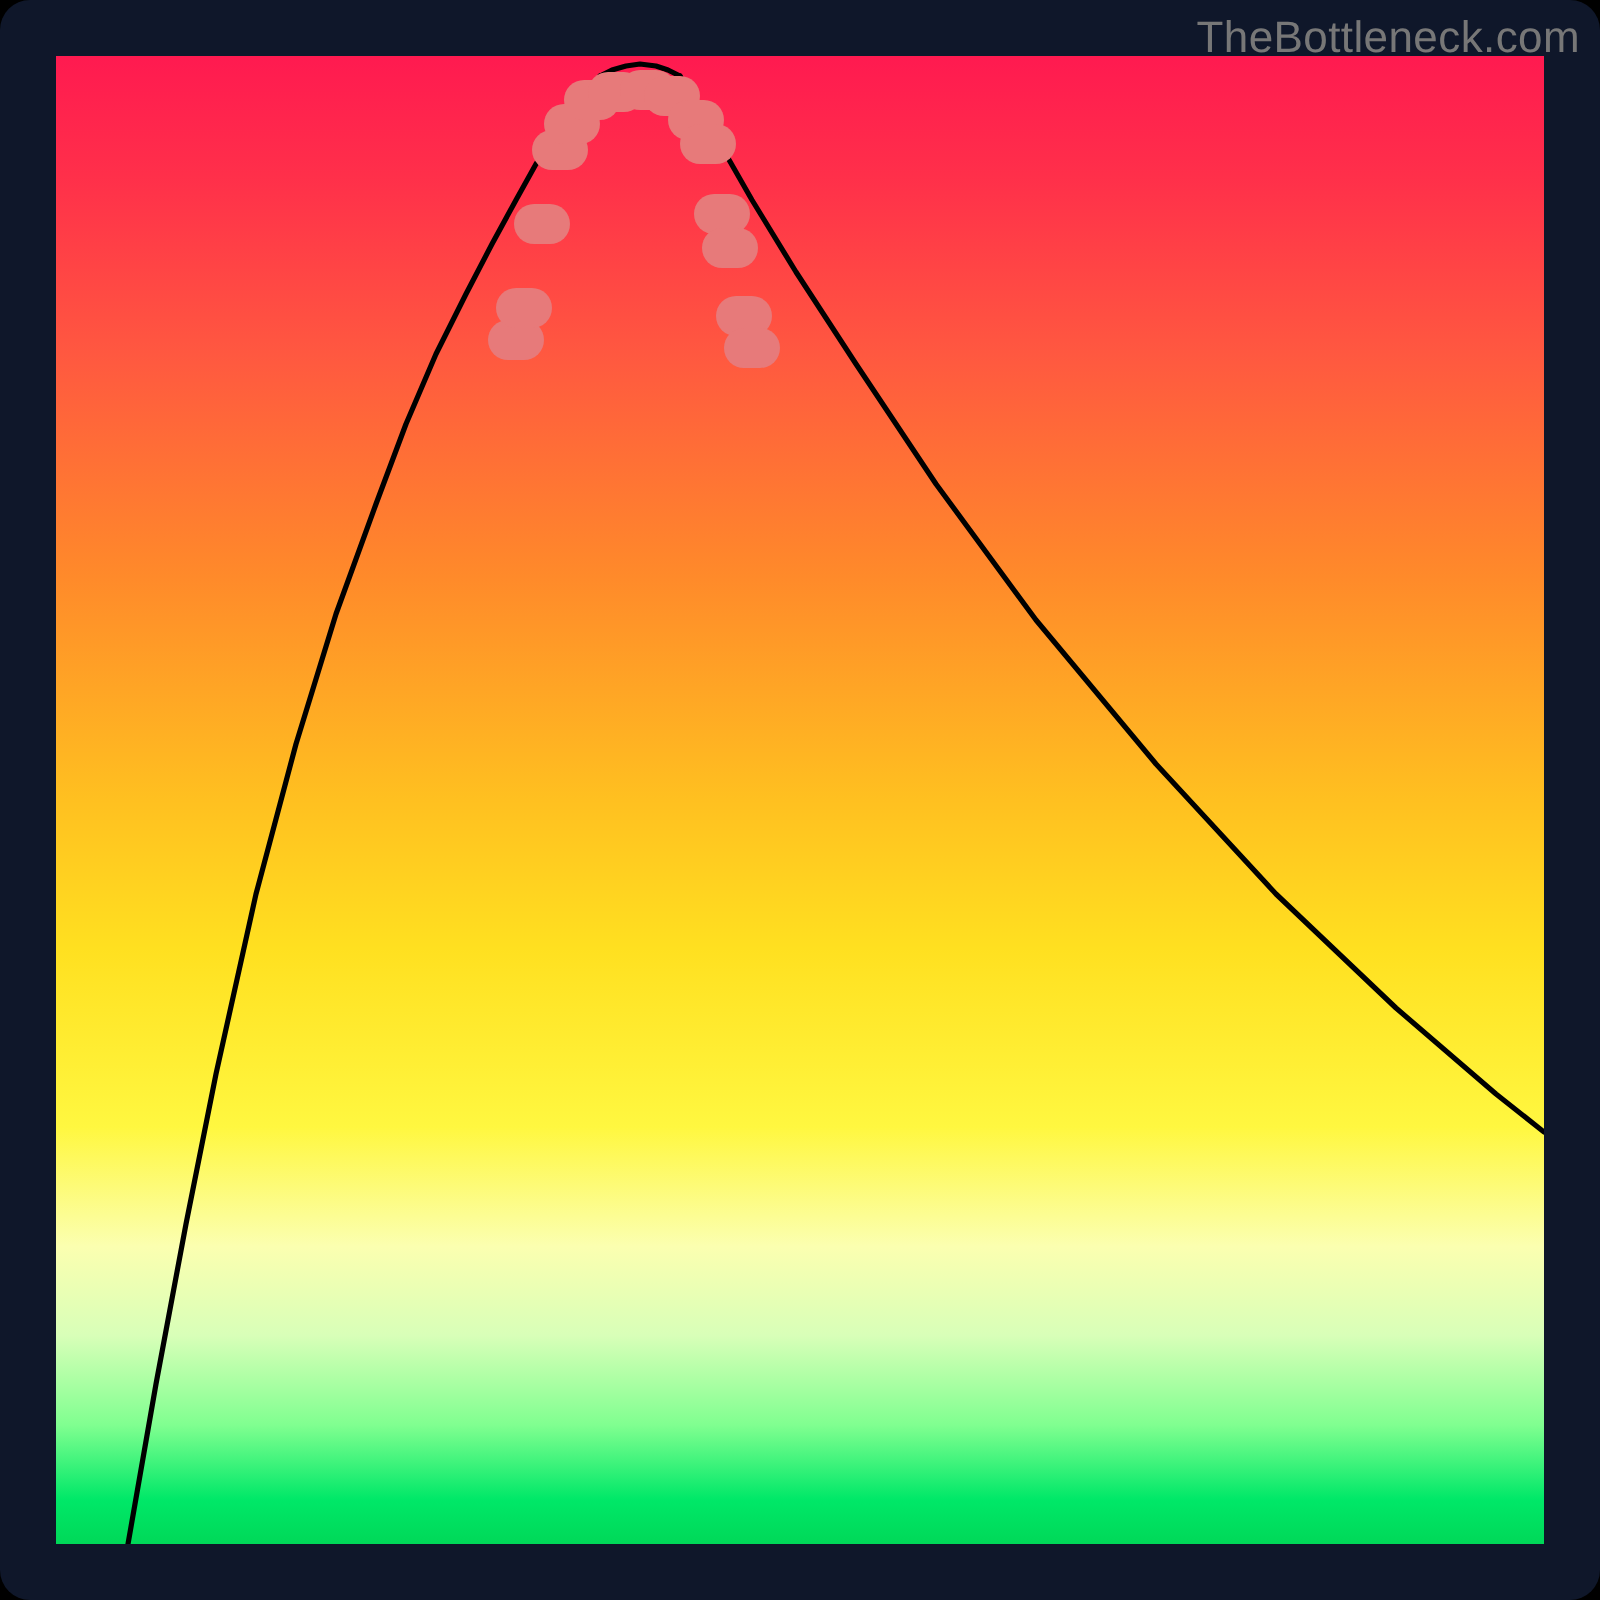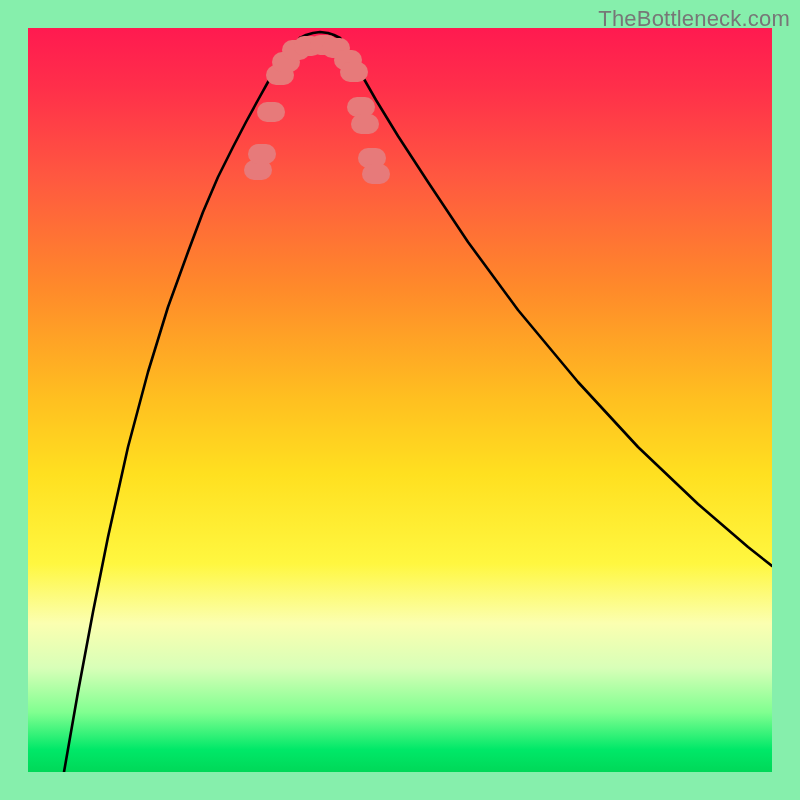--- a/index.html
+++ b/index.html
@@ -8,21 +8,22 @@
     background: #000;
     width: 800px;
     height: 800px;
     overflow: hidden;
     font-family: Arial, Helvetica, sans-serif;
   }
   .wrap {
     position: relative;
     width: 800px;
     height: 800px;
-    background: #86efac;
+    background: #0f172a;
+    border-radius: 15px;
   }
   .plot {
     position: absolute;
     left: 28px;
     top: 28px;
     width: 744px;
     height: 744px;
     background: linear-gradient(
       to bottom,
       #ff1a50 0%,

